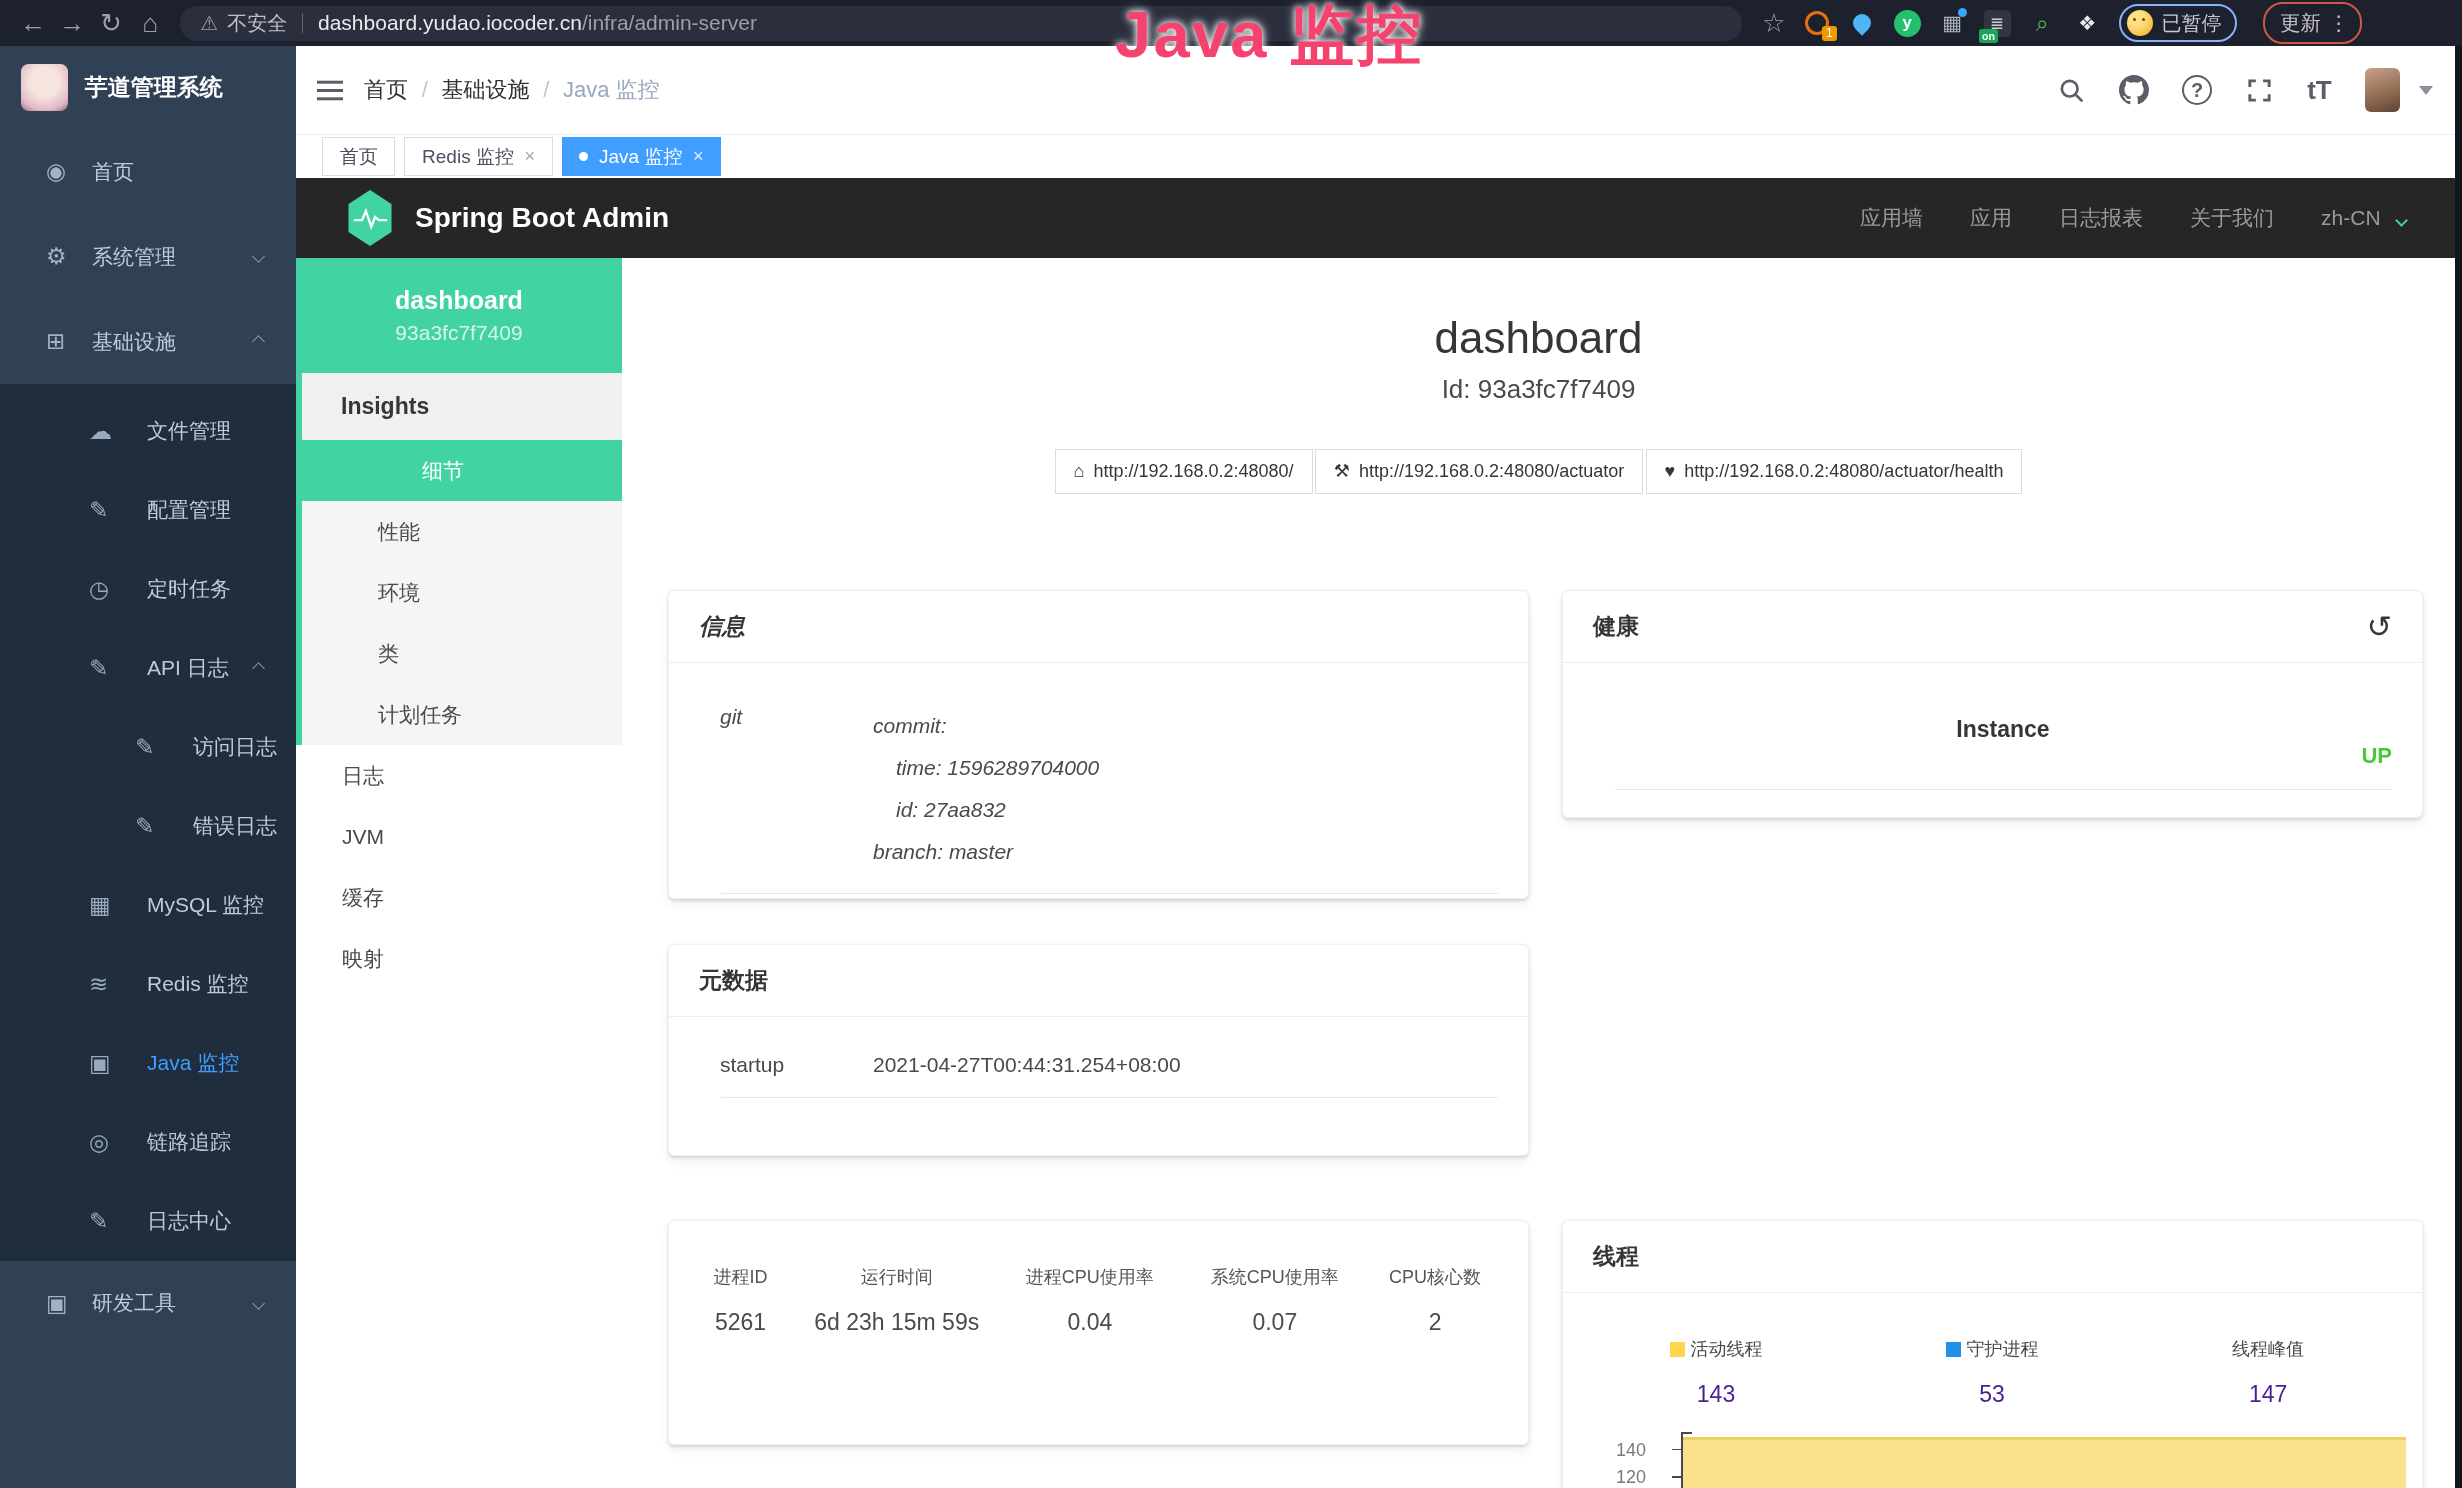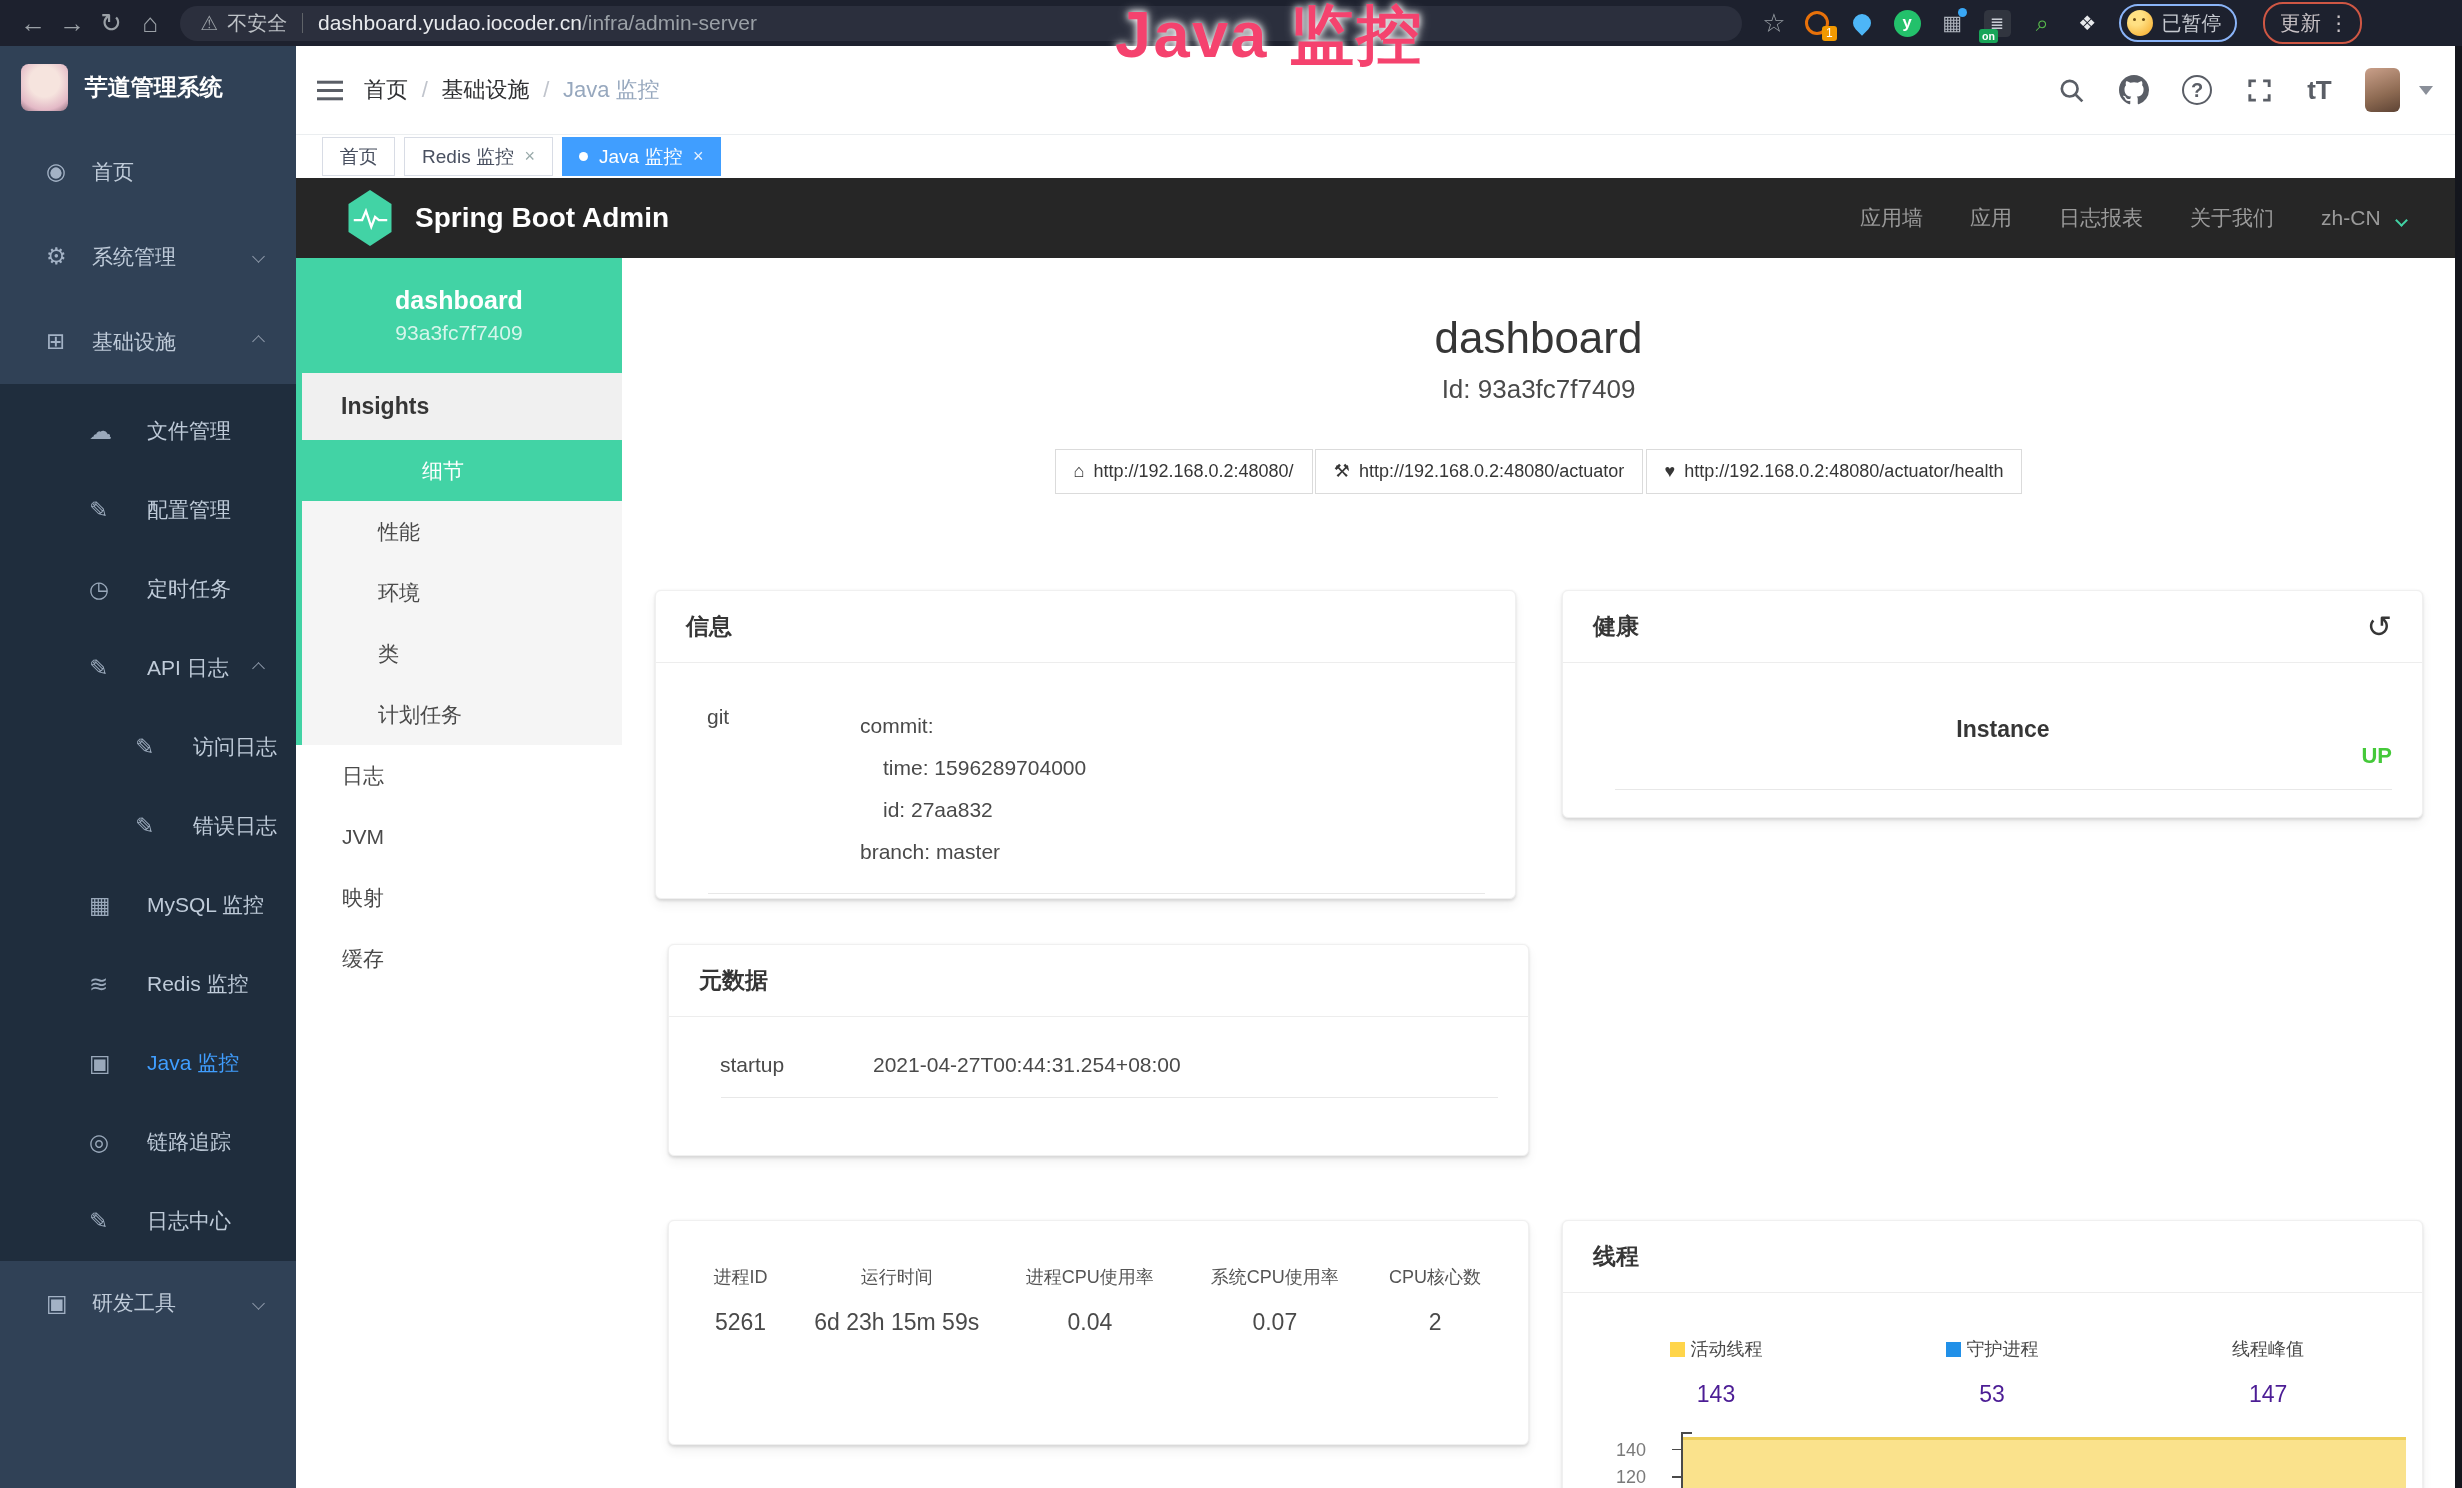--- a/index.html
+++ b/index.html
@@ -141,21 +141,21 @@
   .ep { display:flex; align-items:center; gap:9px; border:0.8px solid #dbdbdb; background:#fff;
     padding:10.6px 18px; font-size:18px; color:#363636; cursor:pointer; }
   .ep .ico { font-size:18px; }
 
   .card { position:absolute; width:861px; background:#fff; border-radius:6px;
     box-shadow:0 1.5px 3px rgba(10,10,10,.12), 0 6px 10.6px rgba(10,10,10,.06);
     border:0.8px solid #f0f0f0; }
   .card-h { padding:20px 30px; border-bottom:0.8px solid #ededed; font-size:23px; font-weight:bold;
     color:#363636; display:flex; align-items:center; justify-content:space-between; }
   .hist { font-size:30px; font-weight:normal; color:#363636; cursor:pointer; line-height:1; }
-  .card.c-info { left:33px; top:332px; height:309px; }
+  .card.c-info { left:46px; top:332px; height:309px;font-style:italic; }
   .card.c-health { left:940px; top:332px; height:228px; }
   .card.c-meta { left:46px; top:686px; height:212px; }
   .card.c-proc { left:46px; top:962px; height:225px; }
   .card.c-thread { left:940px; top:962px; height:683px; }
 
   .kv-row { display:flex; padding:42px 30px 0 30px; }
   .kv-key { width:174px; font-size:21px; color:#4a4a4a; padding-left:21px; }
   .kv-val { flex:1; font-size:21px; color:#4a4a4a; }
   .kv-underline { margin:20px 30px 0 52px; border-bottom:1.5px solid #e8e8e8; }
   .git-lines div { line-height:42px; }
@@ -383,22 +383,22 @@
   <div class="sgroup">
     <div class="sgroup-head">Insights</div>
     <div class="sitem active">细节</div>
     <div class="sitem">性能</div>
     <div class="sitem">环境</div>
     <div class="sitem">类</div>
     <div class="sitem">计划任务</div>
   </div>
   <div class="ritem">日志</div>
   <div class="ritem">JVM</div>
+  <div class="ritem">缓存</div>
   <div class="ritem">映射</div>
-  <div class="ritem">缓存</div>
 </div>
 
 <div class="sba-main">
   <div class="mtitle">dashboard</div>
   <div class="mid">Id: 93a3fc7f7409</div>
 
   <div class="endpoints">
     <span class="ep">
       <span class="ico">⌂</span>
       <span>http://192.168.0.2:48080/</span>

